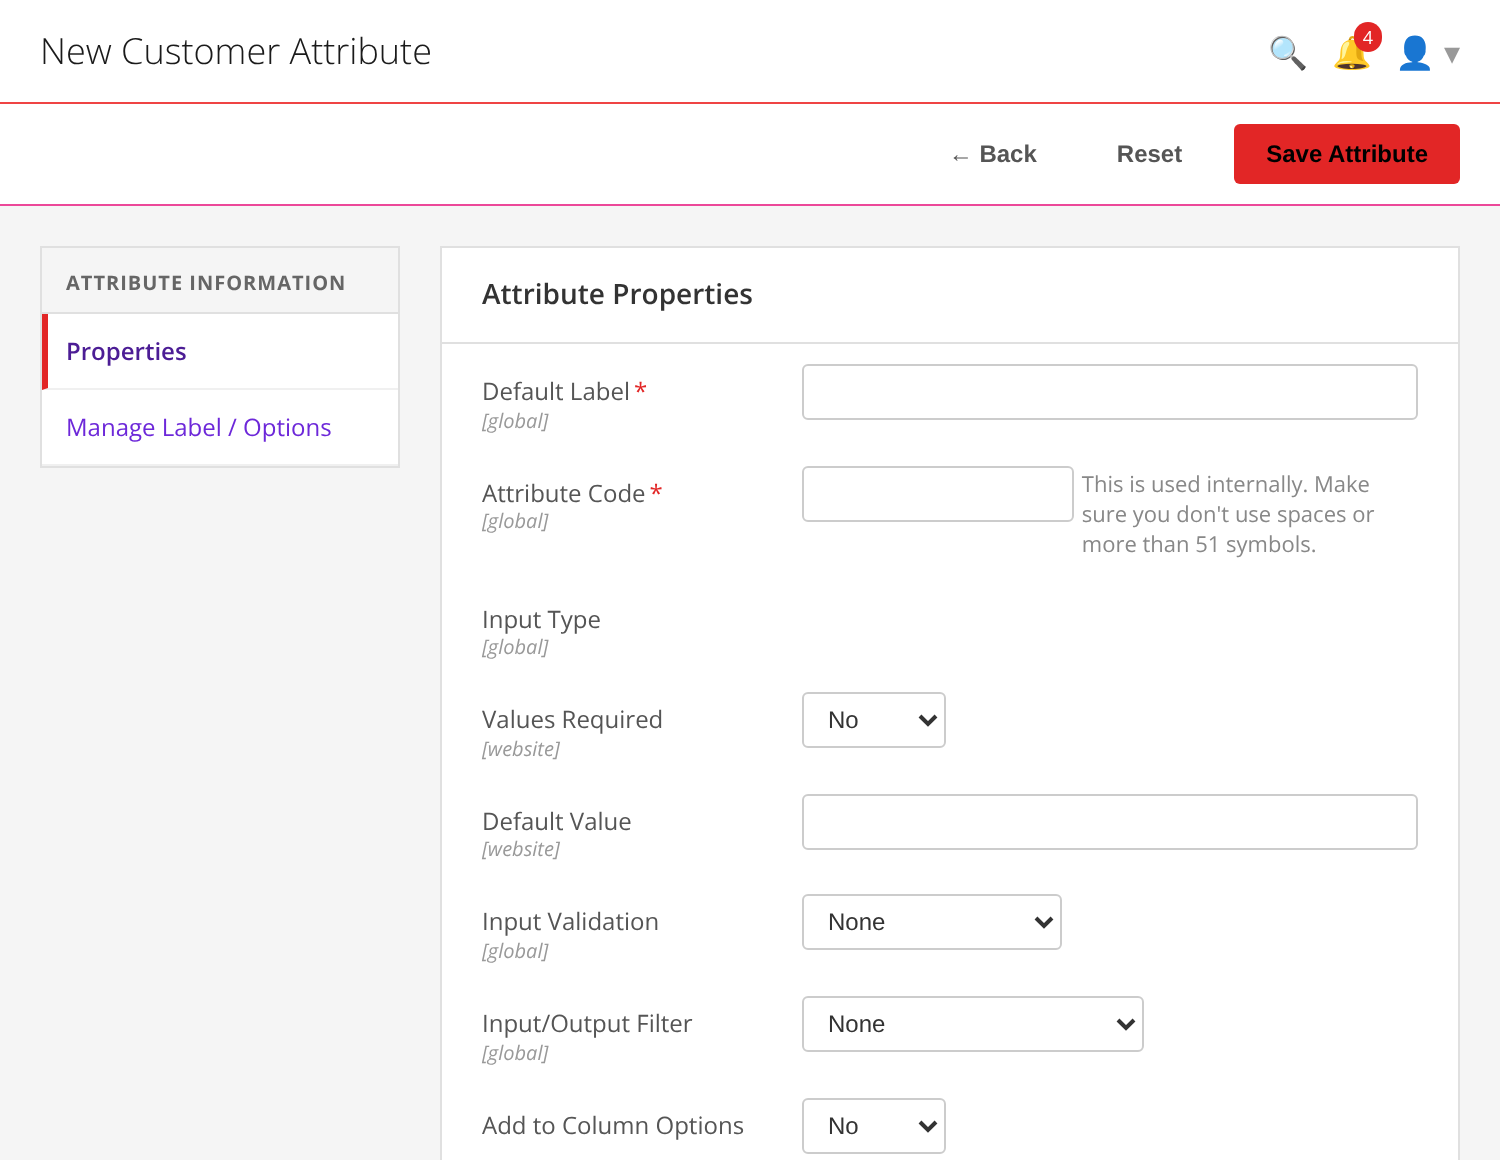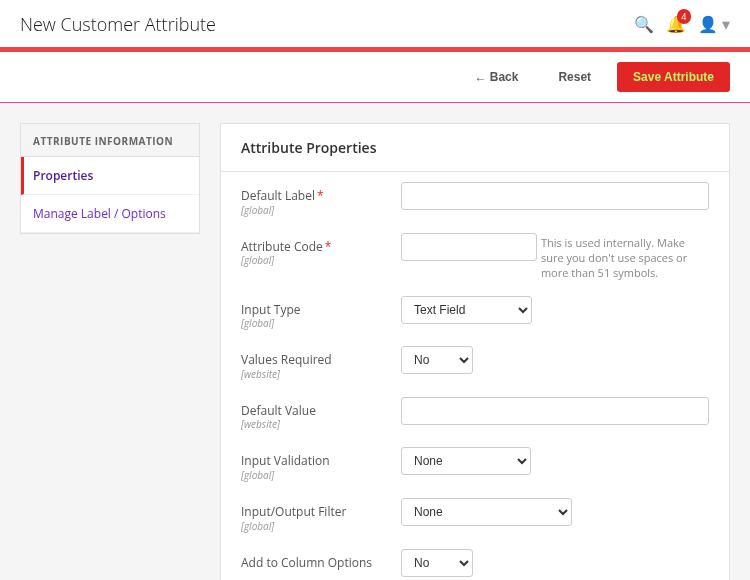--- a/index.html
+++ b/index.html
@@ -1,21 +1,21 @@
 <!DOCTYPE html>
 <html><head>
   <meta charset="utf-8">
   <style>
     * { box-sizing: border-box; margin: 0; padding: 0; }
     body { font-family: 'Open Sans', Arial, sans-serif; font-size: 12px; color: #333; background: #f5f5f5; }
     
     
     .page-header {
       background: #fff;
-      border-bottom: 5px solid #ef4444;
+      border-bottom: 1px solid #ef4444;
       padding: 0 20px;
       display: flex;
       align-items: center;
       justify-content: space-between;
       height: 52px;
     }
     .page-header-title {
       font-size: 18px;
       font-weight: 300;
       color: #1a1a1a;
@@ -72,21 +72,21 @@
     .btn-reset {
       background: transparent;
       color: #555;
     }
     .btn-save-continue {
       background: transparent;
       color: #555;
     }
     .btn-save-attribute {
       background: #e22626;
-      color: #bef264;
+      color: #000000;
       padding: 8px 16px;
     }
 
     
     .main-content {
       display: flex;
       padding: 20px;
       gap: 20px;
       min-height: 480px;
     }
@@ -274,30 +274,20 @@
           <input class="form-input" type="text" value="" style="">
           <span class="help-text">This is used internally. Make sure you don't use spaces or more than 51 symbols.</span>
         </div>
       </div>
 
       <div class="form-row">
         <div class="form-label">
           <span>Input Type</span>
           <span class="label-sub">[global]</span>
         </div>
-        <div class="form-field">
-          <select class="form-select">
-            <option>Text Field</option>
-            <option>Text Area</option>
-            <option>Date</option>
-            <option>Yes/No</option>
-            <option>Multiple Select</option>
-            <option>Dropdown</option>
-          </select>
-        </div>
       </div>
 
       <div class="form-row">
         <div class="form-label">
           <span>Values Required</span>
           <span class="label-sub">[website]</span>
         </div>
         <div class="form-field">
           <select class="form-select form-select-sm">
             <option>No</option>

